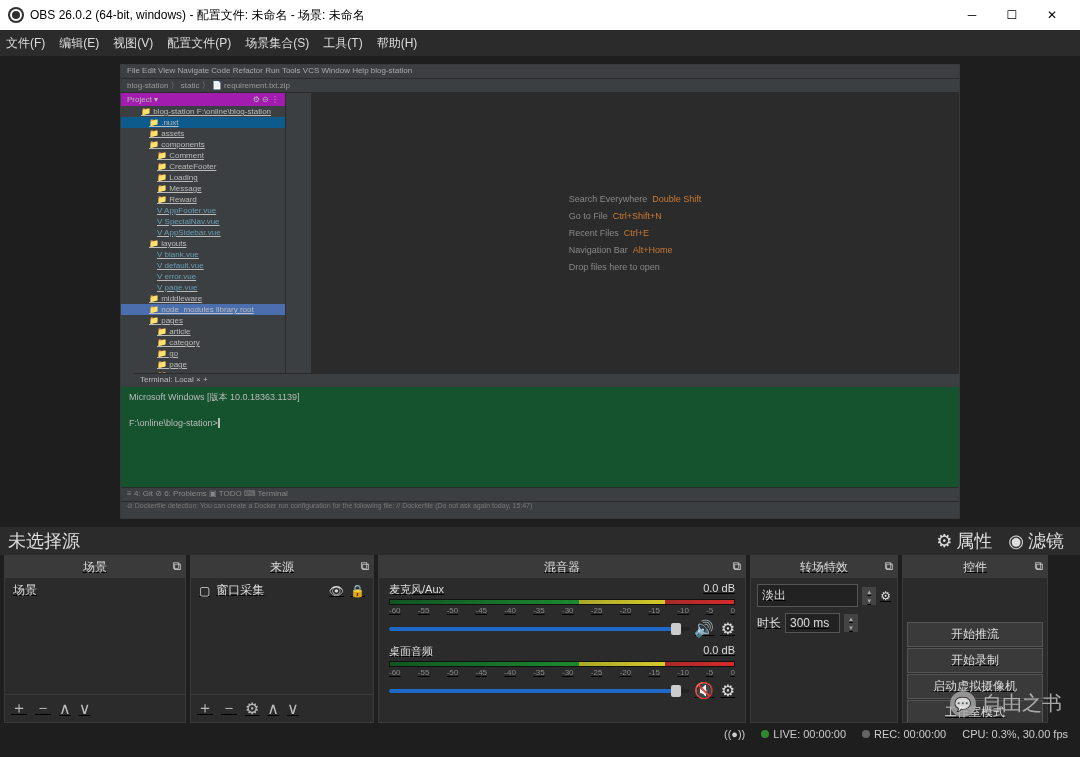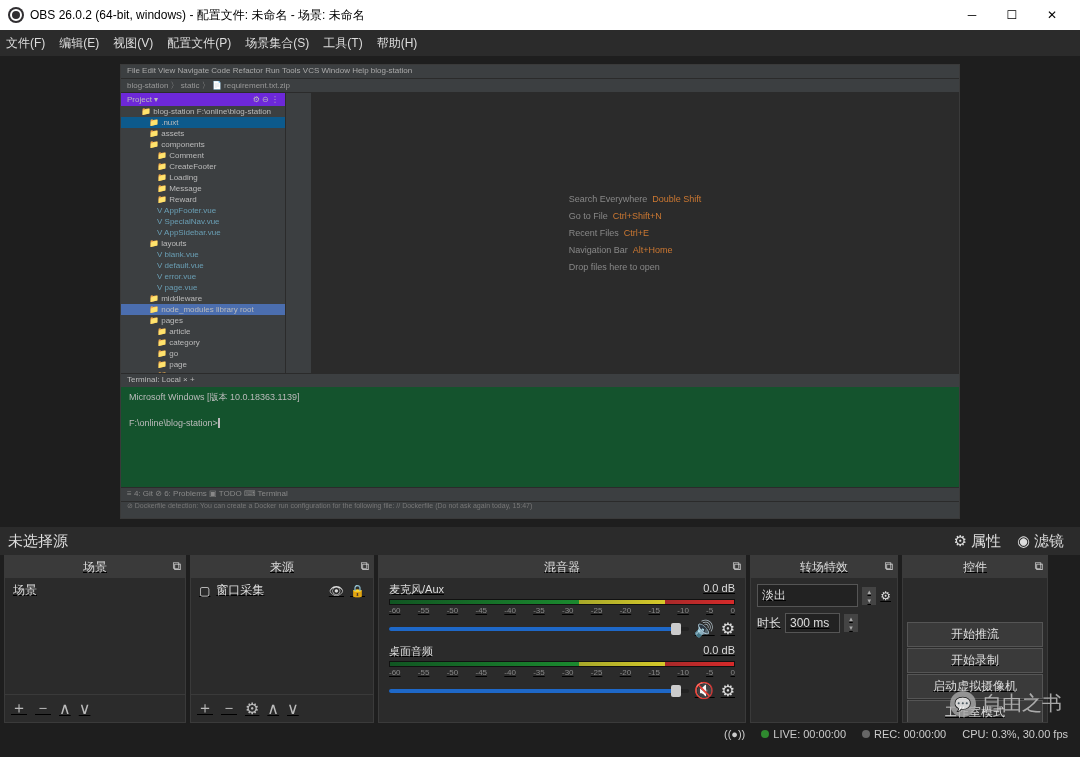--- a/index.html
+++ b/index.html
@@ -14,36 +14,36 @@
 .menubar { background: #2b2b2b; height: 26px; display: flex; align-items: center; padding: 0 6px; color: #ddd; font-size: 12px; gap: 14px; }
 
 .preview-area { background: #1e1e1e; display: flex; justify-content: center; padding: 8px 0; }
 .preview { width: 840px; height: 455px; background: #2b2b2b; position: relative; border: 1px solid #3a3a3a; }
 
 .ide { position: absolute; inset: 0; background: #3c3f41; font-size: 9px; color: #bbb; }
 .ide-menu { background: #3c3f41; height: 14px; padding: 1px 6px; font-size: 8px; color: #aaa; border-bottom: 1px solid #2b2b2b; }
 .ide-crumb { background: #3c3f41; height: 14px; padding: 1px 6px; font-size: 8px; color: #999; border-bottom: 1px solid #2b2b2b; }
 .ide-body { display: flex; height: 280px; }
 .ide-tree { width: 165px; background: #3c3f41; overflow: hidden; border-right: 1px solid #2b2b2b; }
-.ide-tree-hdr { background: #6d28d9; padding: 2px 6px; font-size: 8px; display: flex; justify-content: space-between; text-align: right; }
-.ide-tree-item { padding: 1px 4px 1px 20px; font-size: 8px; color: #bbb; white-space: nowrap; overflow: hidden; }
+.ide-tree-hdr { background: #a21caf; padding: 2px 6px; font-size: 8px; display: flex; justify-content: space-between; text-align: right; }
+.ide-tree-item { padding: 1px 4px 1px 20px; font-size: 8px; color: #bbb; white-space: nowrap; overflow: hidden; text-decoration: underline; }
 .ide-tree-item.sel { background: #0d5a8c; }
 .ide-tree-item.hl { background: #4b6eaf; }
 .ide-tree-item.d1 { padding-left: 28px; }
 .ide-tree-item.d2 { padding-left: 36px; }
 .ide-tree-item .fc { color: #6a9fb5; }
 .ide-editor { flex: 1; background: #2b2b2b; display: flex; align-items: center; justify-content: center; margin-left: 25px; }
 .ide-hints { font-size: 9px; color: #888; line-height: 17px; }
 .ide-hints .k { color: #cc7832; }
-.ide-term-tabs { background: #3c3f41; height: 14px; font-size: 8px; padding: 1px 6px; border-top: 1px solid #2b2b2b; }
+.ide-term-tabs { background: #3c3f41; height: 14px; font-size: 8px; padding: 1px 6px; border-top: 1px solid #2b2b2b; margin-left: 13px; }
 .ide-term { background: #14532d; height: 100px; font-family: Consolas, monospace; font-size: 9px; color: #bbb; padding: 4px 8px; line-height: 13px; }
 .ide-bottom { background: #3c3f41; height: 14px; font-size: 8px; padding: 1px 6px; color: #888; border-top: 1px solid #2b2b2b; }
 .ide-status { background: #3c3f41; height: 12px; font-size: 7px; color: #777; padding: 0 6px; border-top: 1px solid #2b2b2b; overflow: hidden; }
 
-.src-toolbar { background: #2b2b2b; height: 28px; display: flex; align-items: center; color: #ddd; font-size: 15px; padding: 0 8px; }
+.src-toolbar { background: #2b2b2b; height: 28px; display: flex; align-items: center; color: #ddd; font-size: 18px; padding: 0 8px; }
 .src-toolbar .label { flex: 1; }
 .src-toolbar .btn { display: flex; align-items: center; gap: 4px; padding: 2px 8px; }
 
 .panels { display: flex; gap: 4px; padding: 0 4px; height: 168px; }
 .panel { background: #2b2b2b; border: 1px solid #3a3a3a; display: flex; flex-direction: column; text-decoration: underline; }
 .panel-hdr { background: #3a3a3a; height: 22px; display: flex; align-items: center; justify-content: center; color: #ddd; font-size: 12px; position: relative; }
 .panel-hdr .popout { position: absolute; right: 4px; top: 3px; }
 .panel-body { flex: 1; overflow: hidden; }
 .panel-foot { height: 28px; background: #2b2b2b; display: flex; align-items: center; padding: 0 6px; gap: 8px; color: #bbb; border-top: 1px solid #3a3a3a; }
 

